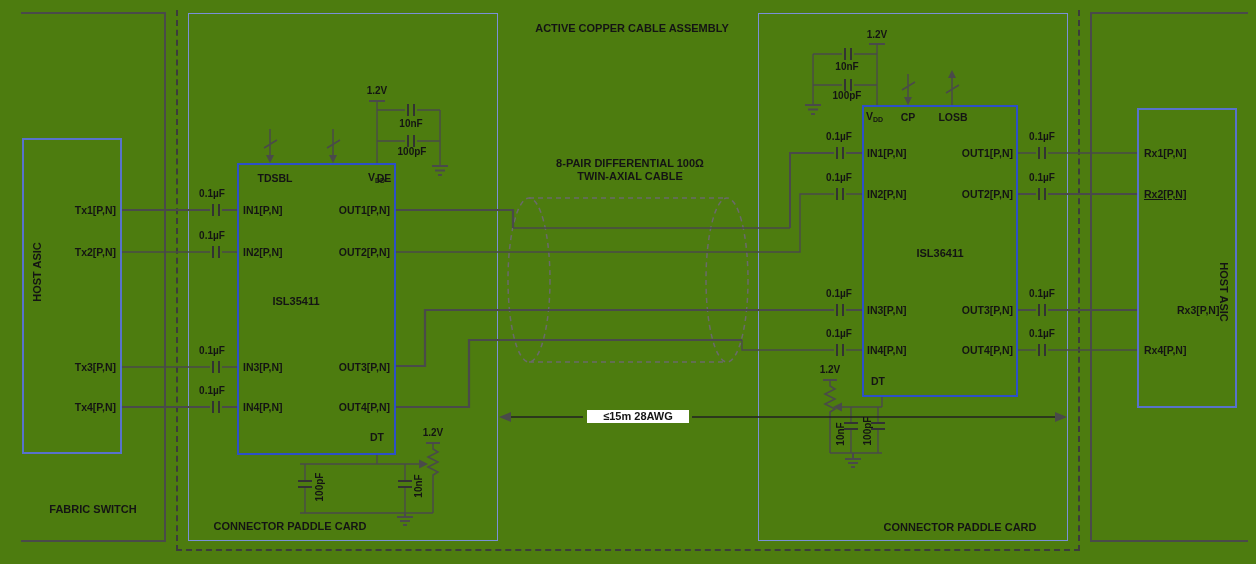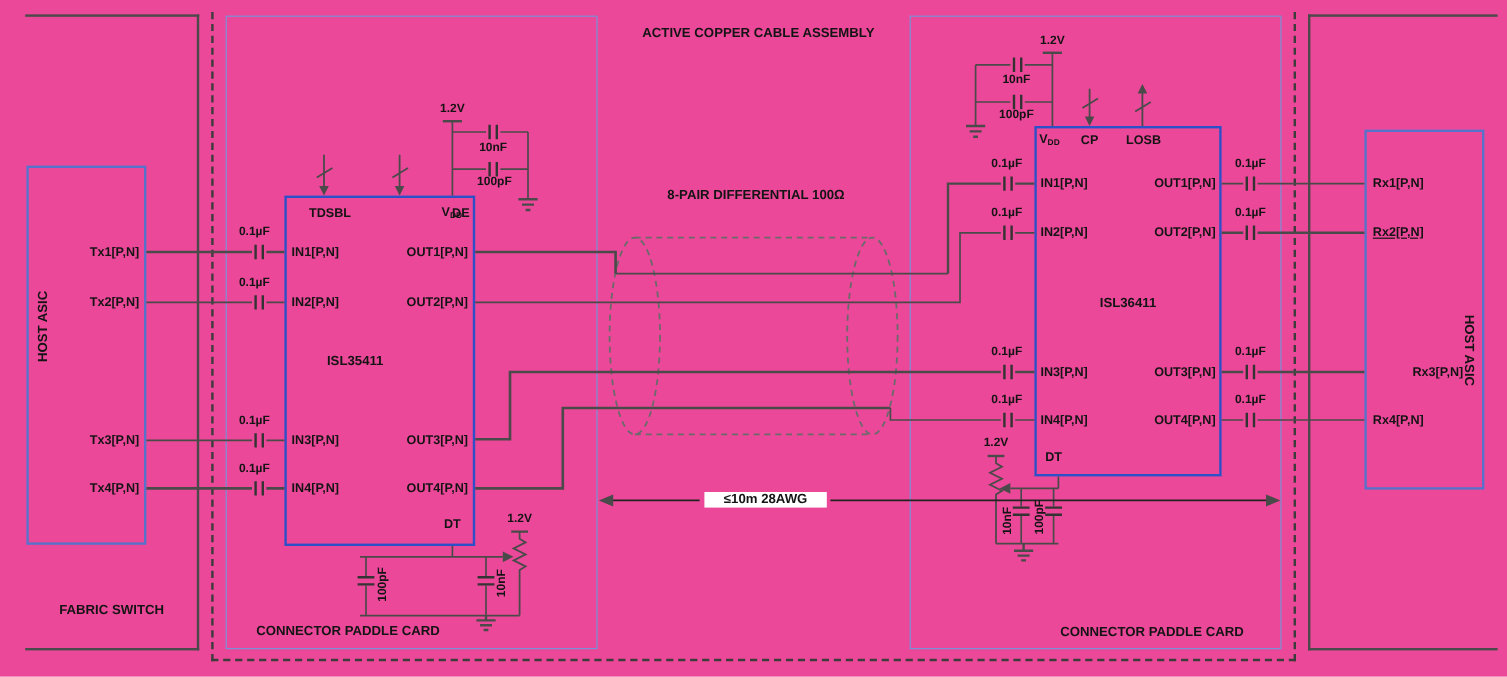--- a/index.html
+++ b/index.html
@@ -1,20 +1,20 @@
 <!DOCTYPE html>
 <html style="--wire: #4a4a4a; --box-black: #4a4a4a; --paddle-blue: #7a90d8; --asic-blue: #5872cc; --chip-blue: #2d50c8; --text: #141414;"><head>
 <meta charset="utf-8">
 <style>
   :root{
     --wire:#4a4a4a; --box-black:#4a4a4a; --paddle-blue:#7a90d8;
     --asic-blue:#5872cc; --chip-blue:#2d50c8; --text:#141414;
   }
   html,body{margin:0;padding:0;background:#fff;}
-  .stage{position:relative;width:1256px;height:564px;background:#ec4899;overflow:hidden;
+  .stage{position:relative;width:1256px;height:564px;background:#4d7c0f;overflow:hidden;
          font-family:"Liberation Sans",sans-serif;}
   .box{position:absolute;box-sizing:border-box;}
   .fabric{border-top:2px solid var(--box-black);border-right:2px solid var(--box-black);border-bottom:2px solid var(--box-black);}
   .hca{border-top:2px solid var(--box-black);border-left:2px solid var(--box-black);border-bottom:2px solid var(--box-black);}
   .assembly{border-left:2px dashed #3c3c3c;border-right:2px dashed #3c3c3c;border-bottom:2px dashed #3c3c3c;}
   .paddle{border:1px solid var(--paddle-blue);}
   .asicbox{border:2px solid var(--asic-blue);}
   .chip{border:2px solid var(--chip-blue);}
   svg.overlay{position:absolute;left:0;top:0;}
   .wire{stroke:var(--wire);fill:none;}
@@ -188,22 +188,23 @@
 
   <div class="lb t11 ctr" style="left:31px;top:503px;width:124px;">FABRIC SWITCH</div>
   <div class="lb t11 ctr" style="left:198px;top:520px;width:184px;">CONNECTOR PADDLE CARD</div>
   <div class="lb t11 ctr" style="left:868px;top:521px;width:184px;">CONNECTOR PADDLE CARD</div>
 
   <div class="lb t11 rot" style="left:37px;top:272px;">HOST ASIC</div>
   <div class="lb t11 rotcw" style="left:1223px;top:292px;">HOST ASIC</div>
 
   <div class="lb t11 ctr" style="left:520px;top:157px;width:220px;">
     <div>8-PAIR DIFFERENTIAL 100Ω</div>
+    <div>TWIN-AXIAL CABLE</div>
   </div>
-  <div class="lb t11 ctr" style="left:587px;top:410px;width:102px;background:#fff;">≤10m 28AWG</div>
+  <div class="lb t11 ctr" style="left:587px;top:410px;width:102px;background:#fff;">≤15m 28AWG</div>
 
   <div class="lb t11 ctr" style="left:246px;top:295px;width:100px;">ISL35411</div>
   <div class="lb ctr" style="left:248px;top:172px;width:54px;">TDSBL</div>
   <div class="lb ctr" style="left:322px;top:172px;width:28px;margin-left:48px;">DE</div>
   <div class="lb" style="left:368px;top:171px;">
     <span>V</span><span class="sub">DD</span>
   </div>
   <div class="lb ctr" style="left:366px;top:431px;width:22px;">DT</div>
   <div class="lb" style="left:243px;top:204px;">IN1[P,N]</div>
   <div class="lb" style="left:243px;top:246px;">IN2[P,N]</div>

